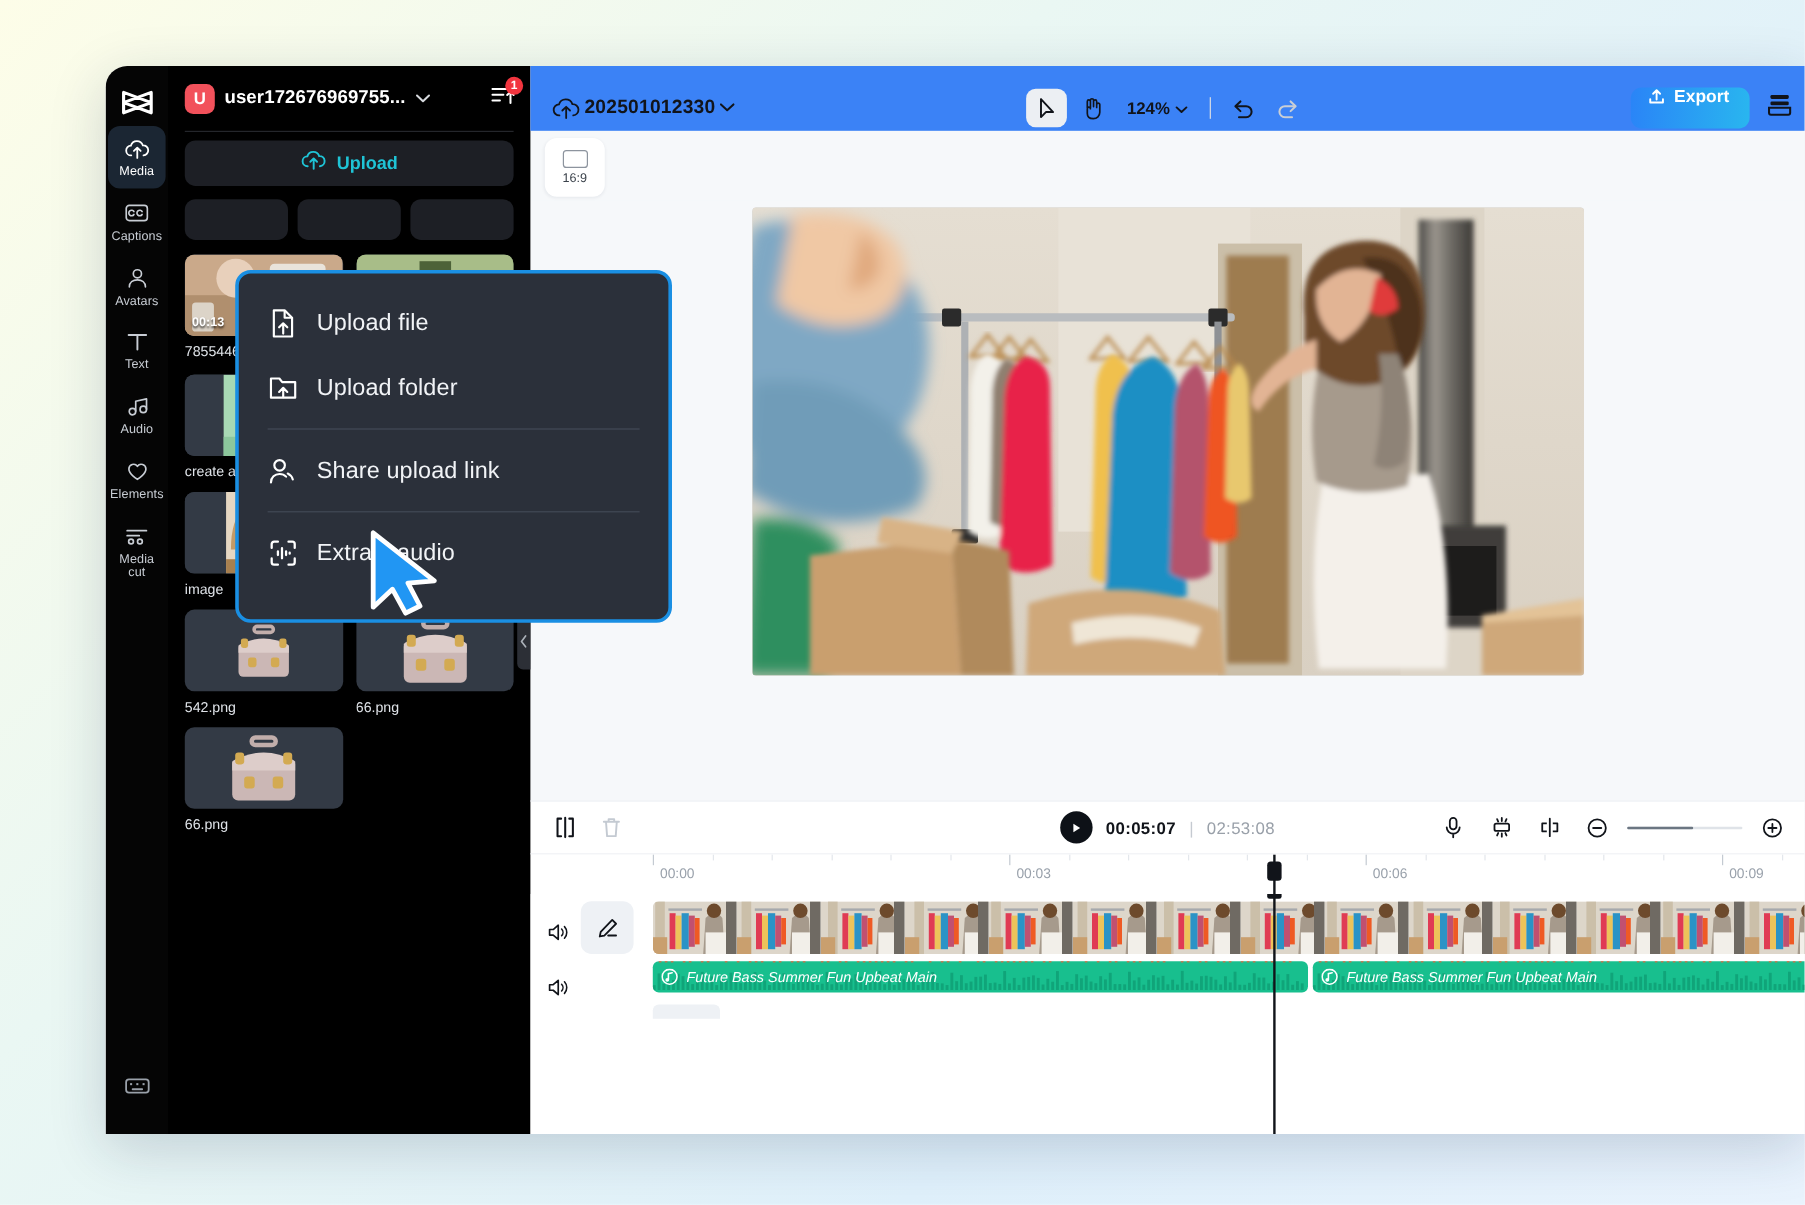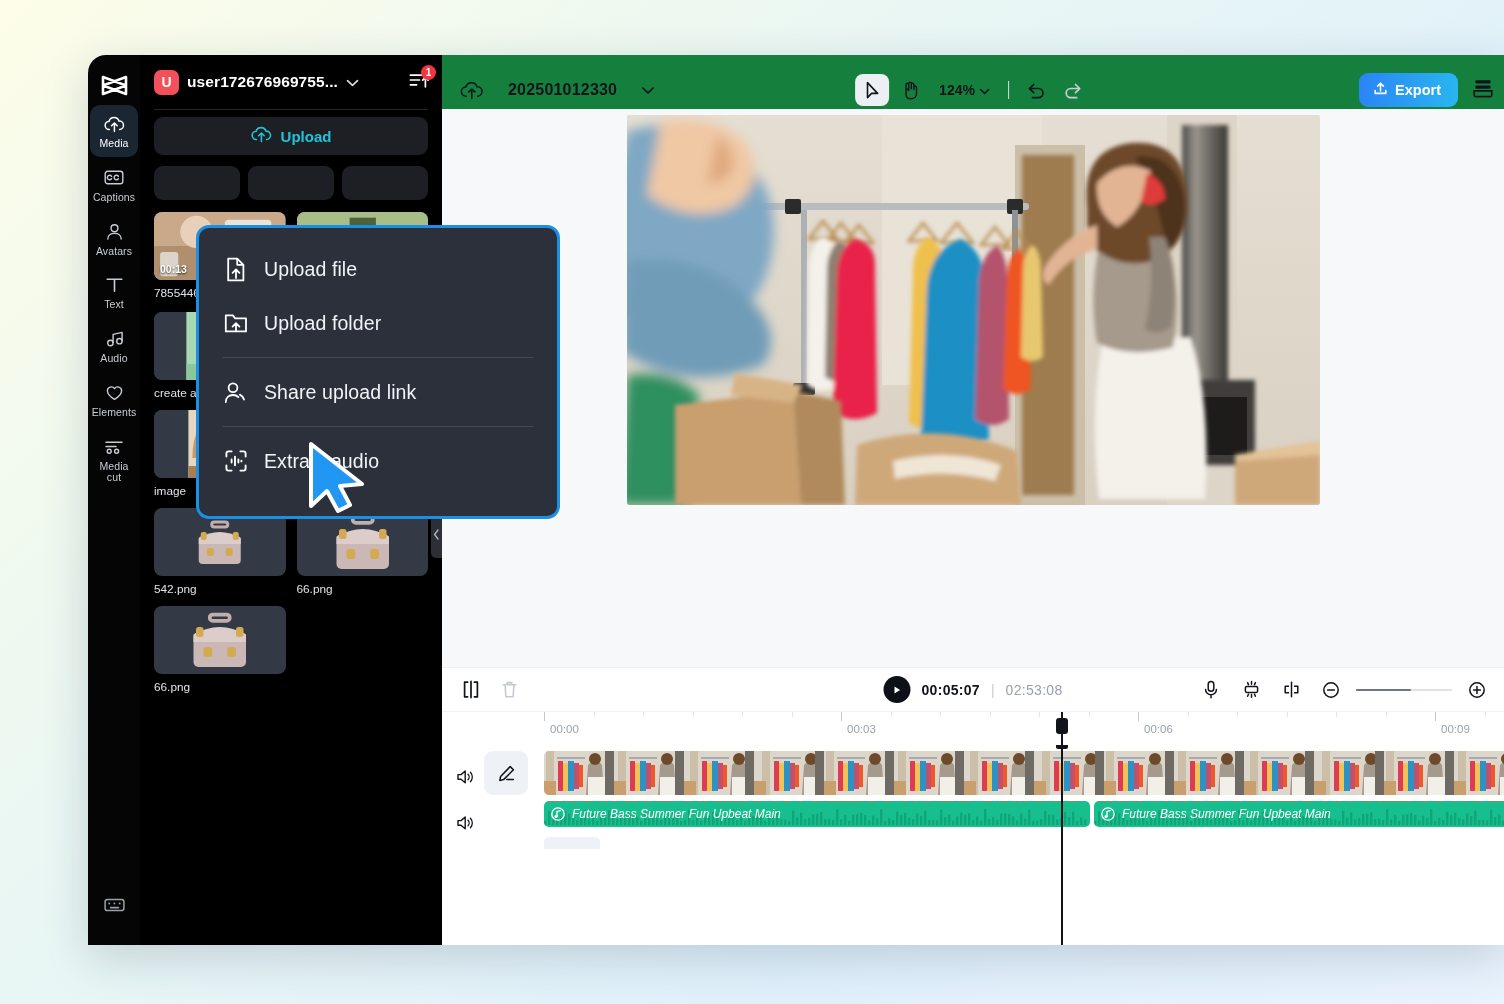--- a/index.html
+++ b/index.html
@@ -112,22 +112,22 @@
     position: absolute; right: 0; top: 455px; width: 11px; height: 48px;
     background: #2c2f36; border-radius: 5px 0 0 5px;
     display: flex; align-items: center; justify-content: center;
     color: #aab0b8; font-size: 10px; cursor: pointer; z-index: 4;
   }
 
   
   #main { flex: 1; display: flex; flex-direction: column; background: #f6f8fa; min-width: 0; }
 
   #topbar {
-    height: 54px; background: #15803d; display: flex; align-items: center;
-    padding: 16px 10px 0 18px; gap: 24px; position: relative; z-index: 3;
+    height: 54px; background: #3b82f6; display: flex; align-items: center;
+    padding: 16px 10px 0 18px; gap: 3px; position: relative; z-index: 3;
   }
   #proj-cloud { flex: 0 0 auto; display: flex; align-items: center; }
   #proj-title { font-size: 16px; font-weight: 700; color: #11141a; letter-spacing: .2px; }
   #proj-caret { color: #11141a; }
   #tool-center {
     position: absolute; left: 50%; transform: translateX(-50%);
     display: flex; align-items: center; gap: 4px;
   }
   .tool-btn {
     width: 34px; height: 32px; border-radius: 8px; cursor: pointer;
@@ -137,21 +137,21 @@
   #zoom-pct {
     display: flex; align-items: center; gap: 4px; cursor: pointer;
     font-size: 14px; font-weight: 700; color: #11141a; padding: 0 8px;
   }
   .tb-sep { width: 1px; height: 18px; background: #d9dde3; margin: 0 6px; }
   #top-right { margin-left: auto; display: flex; align-items: center; gap: 14px; }
   #export-btn {
     height: 34px; padding: 0 17px 0 14px; border-radius: 9px;
     background: linear-gradient(95deg, #2a84f7 0%, #29b6ef 100%);
     color: #fff; font-size: 14.5px; font-weight: 700;
-    display: flex; align-items: center; gap: 7px; cursor: pointer;
+    display: flex; gap: 7px; cursor: pointer;
   }
 
   #stage-bar {
     height: 58px; background: #f6f8fa; padding: 6px 0 0 12px; display: flex;
   }
   #ratio-btn {
     width: 50px; height: 49px; background: #fff; border-radius: 10px;
     display: flex; flex-direction: column; align-items: center; justify-content: center;
     gap: 3px; cursor: pointer; box-shadow: 0 1px 3px rgba(16,30,54,.07);
   }
@@ -559,20 +559,26 @@
         <div style="cursor:pointer;">
           <svg width="22" height="21" viewBox="0 0 22 21">
               <rect x="3.4" y="2.2" width="15.2" height="3.2" rx="1.1" fill="#11141a"></rect>
               <rect x="3.4" y="7.6" width="15.2" height="3.2" rx="1.1" fill="#11141a"></rect>
               <path d="M2.2 12.8h17.6v4.2a1.6 1.6 0 0 1-1.6 1.6H3.8a1.6 1.6 0 0 1-1.6-1.6z" fill="none" stroke="#11141a" stroke-width="1.7"></path>
             </svg>
         </div>
       </div>
     </div>
 
+    <div id="stage-bar">
+      <div id="ratio-btn">
+        <div id="ratio-box"></div>
+        <div id="ratio-label">16:9</div>
+      </div>
+    </div>
 
     <div id="preview-wrap">
       <div id="preview">
         <svg width="693" height="390" viewBox="0 0 693 390">
           <defs>
             <linearGradient id="wallg" x1="0" y1="0" x2="0" y2="1">
               <stop offset="0" stop-color="#e5ded2"></stop>
                 <stop offset="1" stop-color="#d9d0c2"></stop>
             </linearGradient>
             <linearGradient id="pipeg" x1="0" y1="0" x2="1" y2="0">

